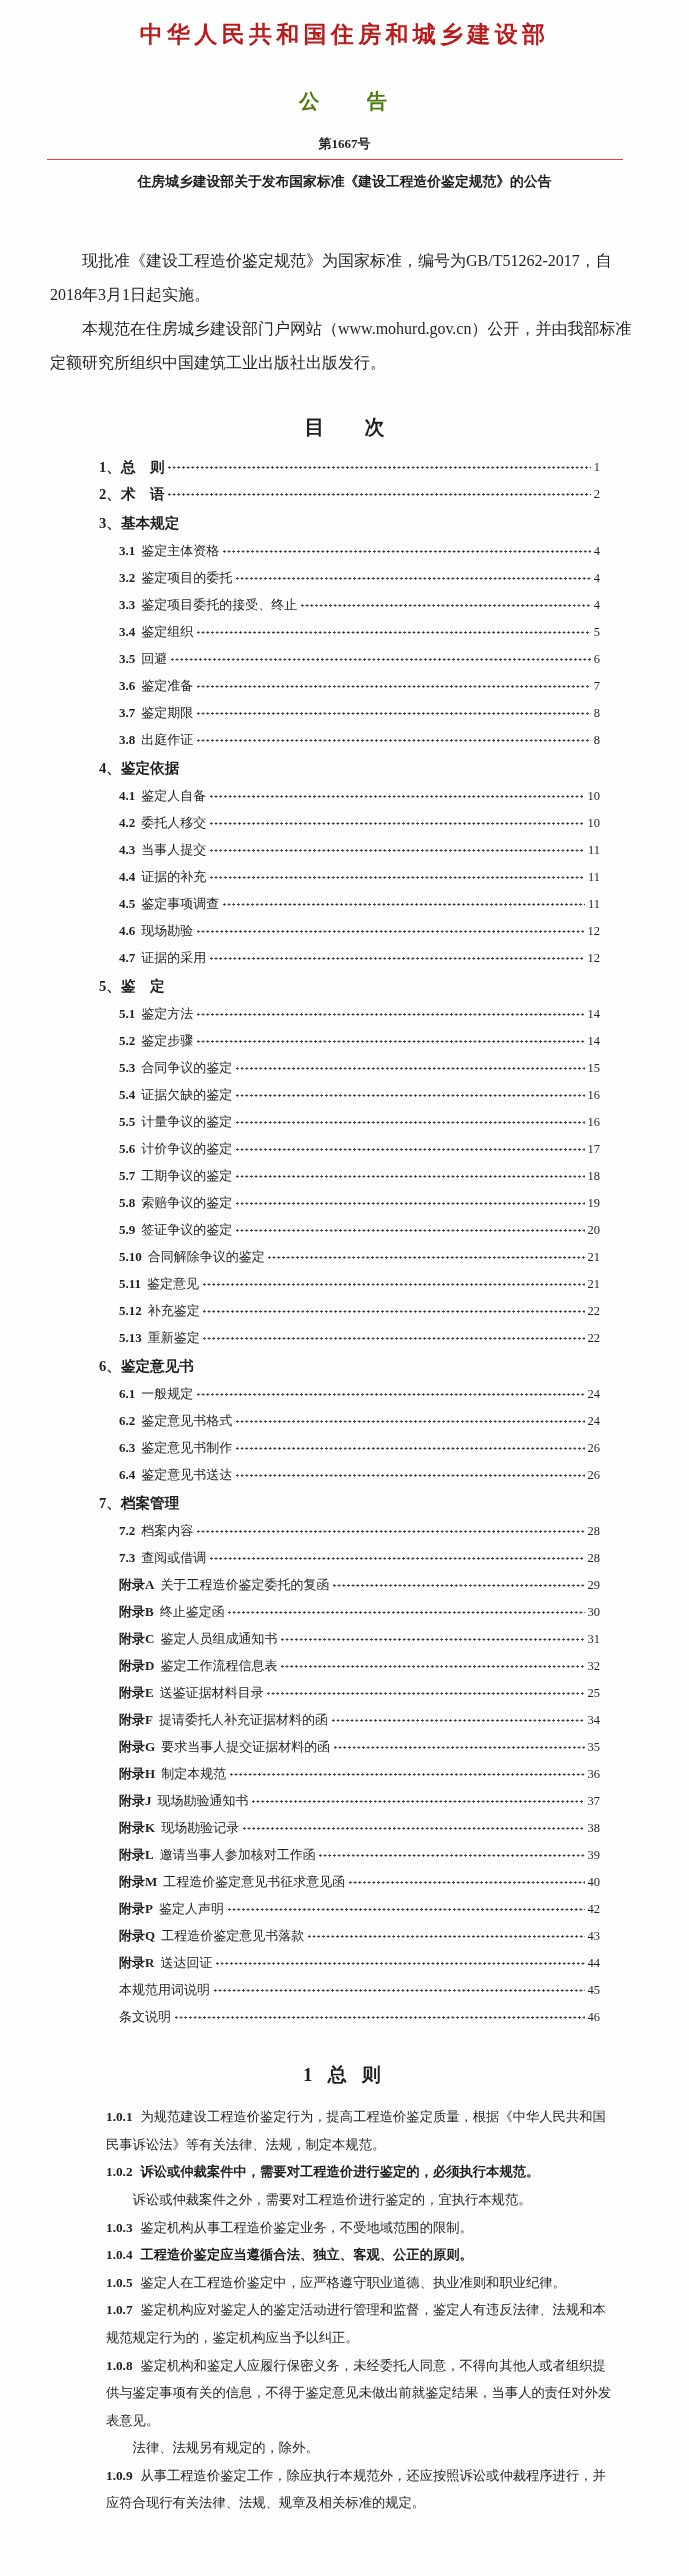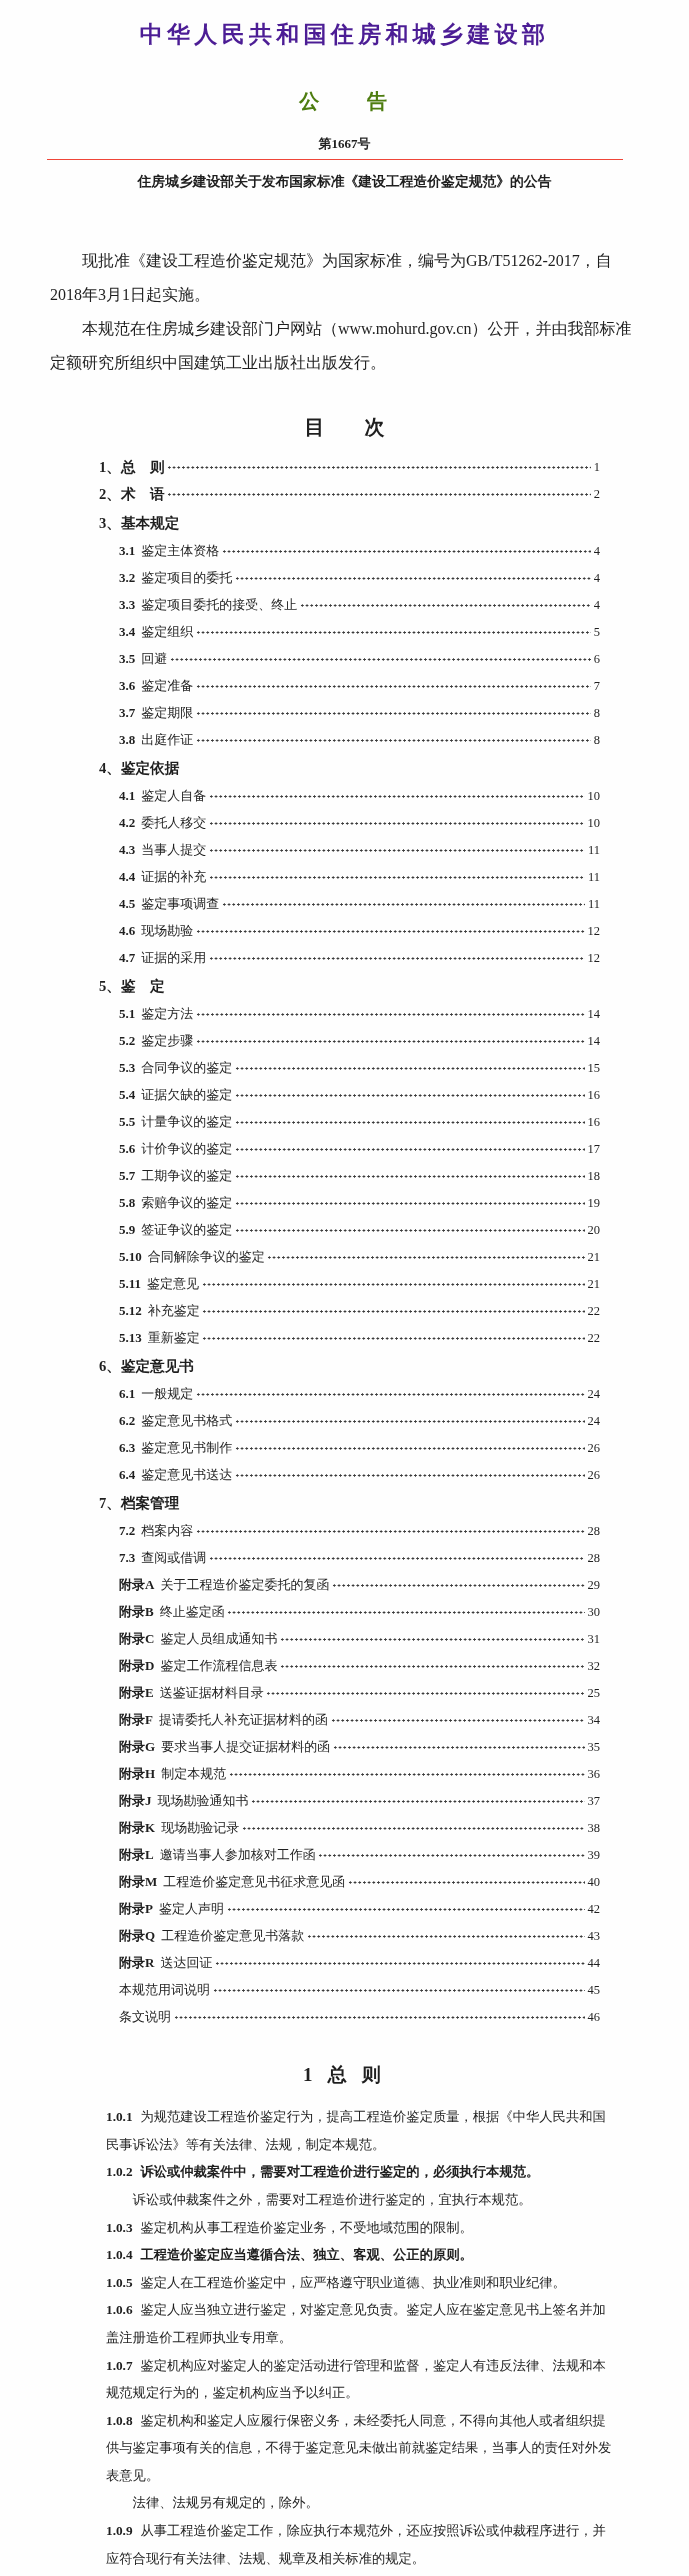--- a/index.html
+++ b/index.html
@@ -10,21 +10,21 @@
     background:#fefefe;
     font-family:"Liberation Serif","DejaVu Serif",serif;
     color:#1f1f1f;
     box-sizing:border-box;
     padding-top:19px;
     overflow:hidden;
   }
   
   .ministry{
     text-align:center;
-    color:#4c1d95;
+    color:#b91c1c;
     font-size:23px;
     font-weight:bold;
     letter-spacing:4.3px;
     line-height:31px;
   }
   .notice{
     margin-top:38px;
     text-align:center;
     color:#4d7c0f;
     font-size:20px;
@@ -472,21 +472,20 @@
 
   <div class="law-title">1 总 则</div>
 
   <div class="law">
       <p class=""><span class="num">1.0.1</span><span class="txt">为规范建设工程造价鉴定行为，提高工程造价鉴定质量，根据《中华人民共和国民事诉讼法》等有关法律、法规，制定本规范。</span></p>
       <p class="bold "><span class="num">1.0.2</span><span class="txt">诉讼或仲裁案件中，需要对工程造价进行鉴定的，必须执行本规范。</span></p>
       <p class="indent"><span class="txt">诉讼或仲裁案件之外，需要对工程造价进行鉴定的，宜执行本规范。</span></p>
       <p class=""><span class="num">1.0.3</span><span class="txt">鉴定机构从事工程造价鉴定业务，不受地域范围的限制。</span></p>
       <p class="bold "><span class="num">1.0.4</span><span class="txt">工程造价鉴定应当遵循合法、独立、客观、公正的原则。</span></p>
       <p class=""><span class="num">1.0.5</span><span class="txt">鉴定人在工程造价鉴定中，应严格遵守职业道德、执业准则和职业纪律。</span></p>
-      <p class=""><span class="num">1.0.6</span><span class="txt">鉴定人应当独立进行鉴定，对鉴定意见负责。鉴定人应在鉴定意见书上签名并加盖注册造价工程师执业专用章。</span></p>
       <p class=""><span class="num">1.0.7</span><span class="txt">鉴定机构应对鉴定人的鉴定活动进行管理和监督，鉴定人有违反法律、法规和本规范规定行为的，鉴定机构应当予以纠正。</span></p>
       <p class=""><span class="num">1.0.8</span><span class="txt">鉴定机构和鉴定人应履行保密义务，未经委托人同意，不得向其他人或者组织提供与鉴定事项有关的信息，不得于鉴定意见未做出前就鉴定结果，当事人的责任对外发表意见。</span></p>
       <p class="indent"><span class="txt">法律、法规另有规定的，除外。</span></p>
       <p class=""><span class="num">1.0.9</span><span class="txt">从事工程造价鉴定工作，除应执行本规范外，还应按照诉讼或仲裁程序进行，并应符合现行有关法律、法规、规章及相关标准的规定。</span></p>
     </div>
 
 </div>
 
 
 </body></html>

